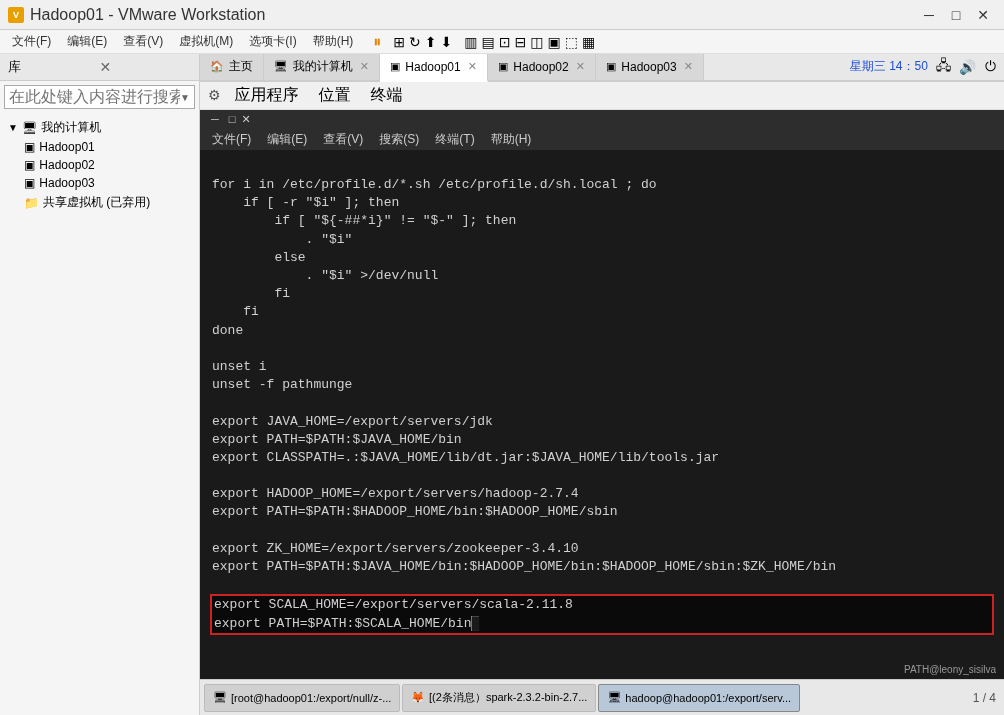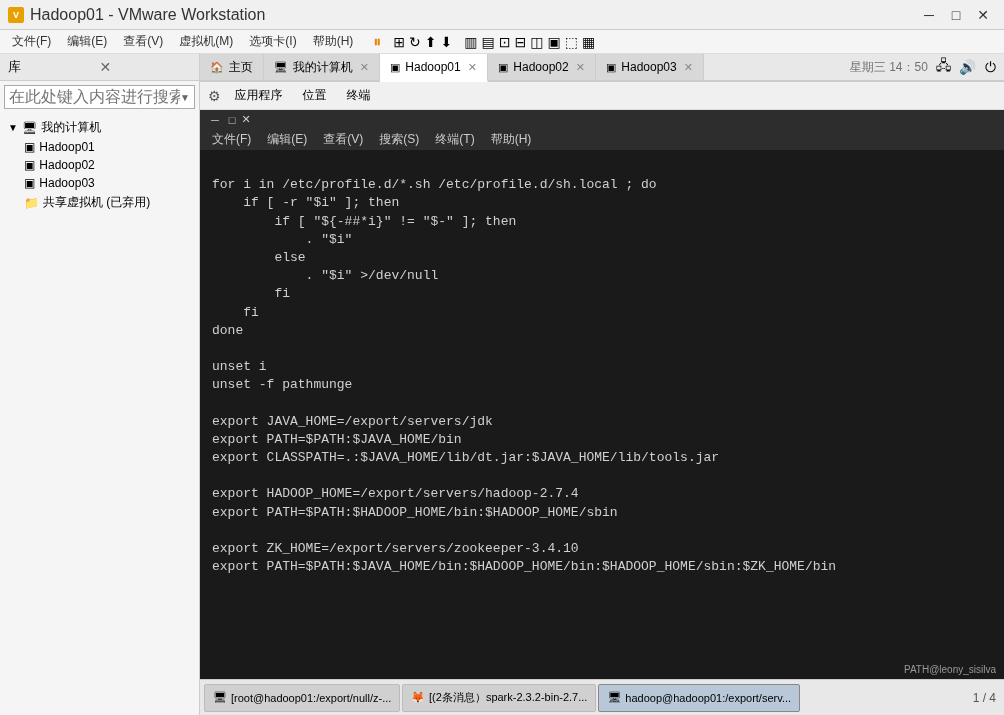--- a/index.html
+++ b/index.html
@@ -36,21 +36,21 @@
 
     
     #tabbar { display: flex; align-items: stretch; background: #e8e8e8; border-bottom: 2px solid #ccc; height: 28px; }
     .tab { display: flex; align-items: center; padding: 0 10px; gap: 5px; border-right: 1px solid #ccc; cursor: pointer; font-size: 12px; background: #d8d8d8; white-space: nowrap; }
     .tab.active { background: white; border-bottom: 2px solid white; margin-bottom: -2px; }
     .tab .tab-icon { font-size: 11px; }
     .tab .tab-close { font-size: 11px; color: #888; margin-left: 2px; }
 
     
     #vmtoolbar { display: flex; align-items: center; background: #f0f0f0; padding: 2px 8px; border-bottom: 1px solid #ddd; gap: 8px; height: 28px; }
-    .vm-tb-item { font-size: 12px; cursor: pointer; padding: 2px 6px; }
+    .vm-tb-item { font-size: 16px; cursor: pointer; padding: 2px 6px; }
 
     
     #terminal-area { flex: 1; position: relative; display: flex; flex-direction: column; }
     #terminal-titlebar { display: flex; align-items: center; background: #2d2d2d; padding: 3px 8px; }
     #terminal-titlebar .term-title { flex: 1; text-align: center; font-size: 12px; color: #ccc; }
     #terminal-titlebar .term-controls { display: flex; gap: 4px; }
     #terminal-titlebar .t-btn { font-size: 11px; color: #ccc; cursor: pointer; background: none; border: none; padding: 0 3px; }
 
     
     #term-menu { display: flex; background: #2d2d2d; padding: 0 4px; }
@@ -167,21 +167,21 @@
         <span>Hadoop02</span>
         <span class="tab-close">✕</span>
       </div>
       <div class="tab">
         <span class="tab-icon">▣</span>
         <span>Hadoop03</span>
         <span class="tab-close">✕</span>
       </div>
 
       <div style="margin-left:auto; display:flex; align-items:center; gap:8px; padding-right:8px;">
-        <span style="font-size:12px; color:#737373;">星期三 14：50</span>
+        <span style="font-size:12px; color:#1d4ed8;">星期三 14：50</span>
         <span style="font-size:14px;">🖧</span>
         <span style="font-size:14px;">🔊</span>
         <span style="font-size:14px;">⏻</span>
       </div>
     </div>
 
     <div id="vmtoolbar">
       <span style="font-size:14px; color:#555;">⚙</span>
       <span class="vm-tb-item">应用程序</span>
       <span class="vm-tb-item">位置</span>
@@ -224,21 +224,22 @@
 export JAVA_HOME=/export/servers/jdk
 export PATH=$PATH:$JAVA_HOME/bin
 export CLASSPATH=.:$JAVA_HOME/lib/dt.jar:$JAVA_HOME/lib/tools.jar
 
 export HADOOP_HOME=/export/servers/hadoop-2.7.4
 export PATH=$PATH:$HADOOP_HOME/bin:$HADOOP_HOME/sbin
 
 export ZK_HOME=/export/servers/zookeeper-3.4.10
 export PATH=$PATH:$JAVA_HOME/bin:$HADOOP_HOME/bin:$HADOOP_HOME/sbin:$ZK_HOME/bin
 
-</span>
+</span><span style="display:block; border: 2px solid #cc2222; background: #0a0a0a; padding: 0 2px; margin: 0 -2px;">export SCALA_HOME=/export/servers/scala-2.11.8
+export PATH=$PATH:$SCALA_HOME/bin<span style="background:#d0d0d0; color:#1a1a1a;">█</span></span>
       </div>
 
     </div>
 
     <div id="taskbar">
       <div class="task-item">
         <span>🖥</span>
         <span>[root@hadoop01:/export/null/z-...</span>
       </div>
       <div class="task-item">

